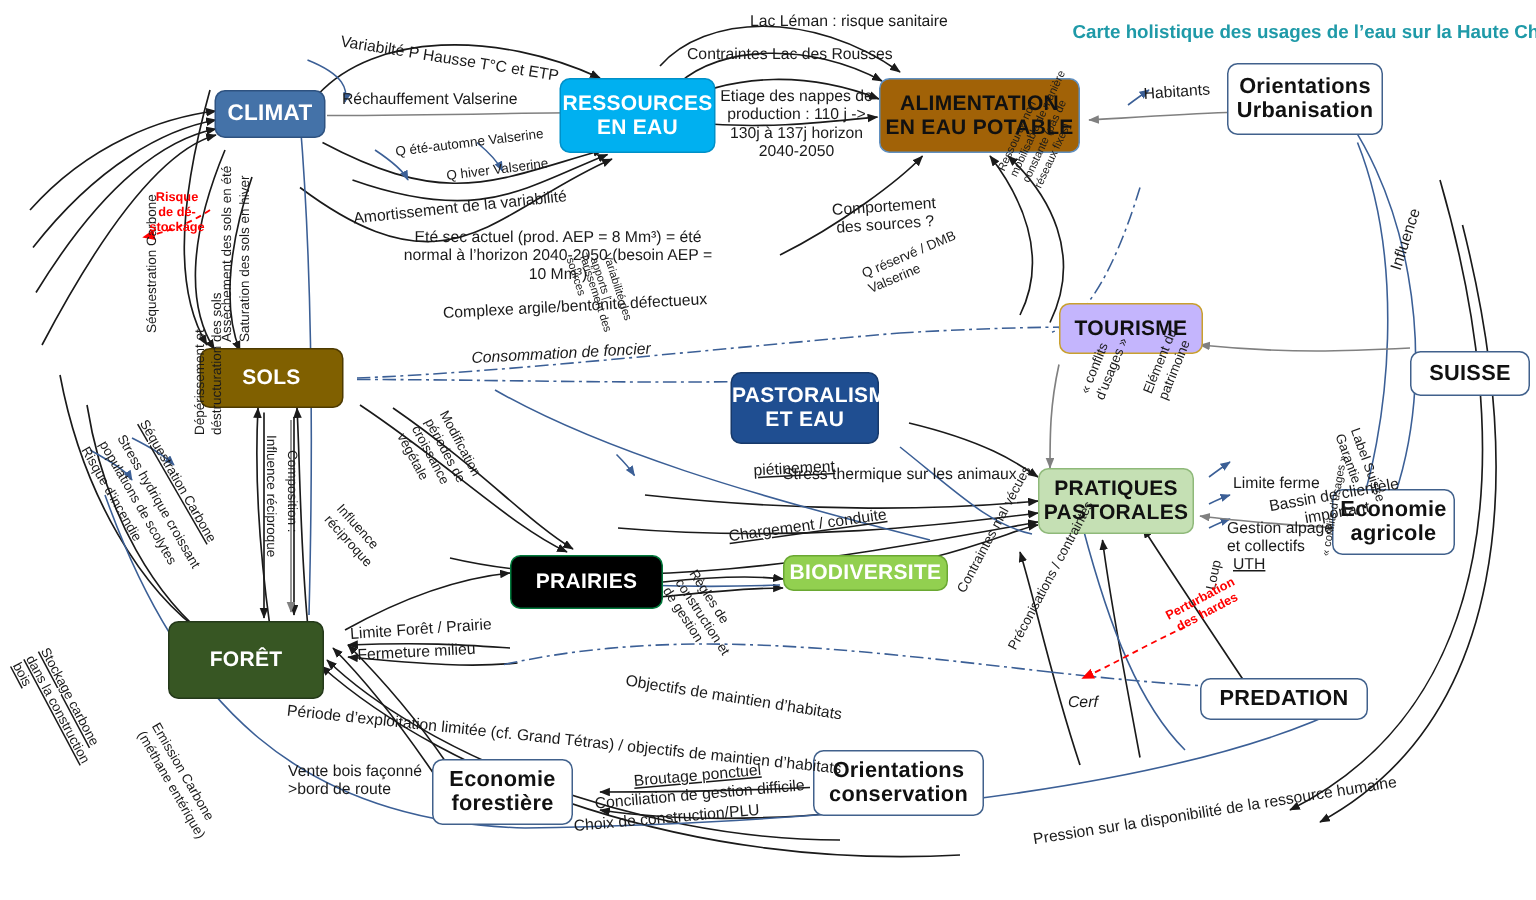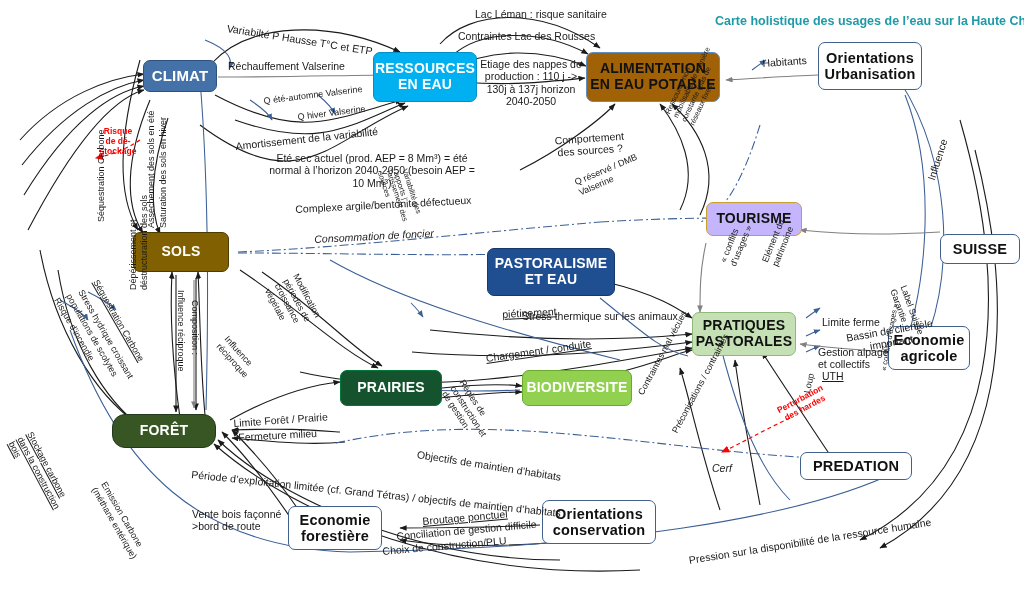--- a/index.html
+++ b/index.html
@@ -15,21 +15,21 @@
   .node span{display:block;width:100%;padding:0 3px;}
 
   
   .n-climat      {background:#4472a8;color:#fff;border:1.5px solid #2e5280;font-size:15px;}
   .n-ressources  {background:#00b0f0;color:#fff;border:1.5px solid #0090c8;font-size:14px;}
   .n-alimentation{background:#a16207;color:#111;border:1.5px solid #5f8fc0;font-size:14px;}
   .n-sols        {background:#806000;color:#fff;border:1.5px solid #4d3a00;font-size:14px;}
   .n-pastoralisme{background:#1f4e91;color:#fff;border:1.5px solid #17396a;font-size:14px;}
   .n-tourisme    {background:#c4b5fd;color:#111;border:1.5px solid #c9a02e;font-size:14px;}
   .n-pratiques   {background:#c5e0b4;color:#111;border:1.5px solid #8fb97a;font-size:14px;}
-  .n-prairies    {background:#14532d;color:#fff;border:1.5px solid #00793b;font-size:14px;}
+  .n-prairies    {background:#000000;color:#fff;border:1.5px solid #00793b;font-size:14px;}
   .n-biodiversite{background:#92d050;color:#fff;border:1.5px solid #6aa832;font-size:14px;}
   .n-foret       {background:#375623;color:#fff;border:1.5px solid #24391a;font-size:14px;}
   
   .n-plain       {background:#fff;color:#111;border:1.4px solid #41618c;font-size:14.5px;}
 
   .title{position:absolute;color:#1f9aa8;font-weight:bold;font-size:12.5px;
          white-space:nowrap;}
 
   
   .lab{position:absolute;color:#1a1a1a;font-size:10.5px;line-height:1.18;
@@ -194,21 +194,21 @@
   </div>
 
   <div class="node n-plain" style="left:818px;top:42px;width:104px;height:48px;">
     <span>Orientations<br>Urbanisation</span>
   </div>
 
   <div class="node n-sols" style="left:133px;top:232px;width:96px;height:40px;">
     <span>SOLS</span>
   </div>
 
-  <div class="node n-pastoralisme" style="left:487px;top:248px;width:128px;height:48px;">
+  <div class="node n-pastoralisme" style="left:487px;top:248px;width:99px;height:48px;">
     <span>PASTORALISME<br>ET EAU</span>
   </div>
 
   <div class="node n-tourisme" style="left:706px;top:202px;width:96px;height:34px;">
     <span>TOURISME</span>
   </div>
 
   <div class="node n-plain" style="left:940px;top:234px;width:80px;height:30px;">
     <span>SUISSE</span>
   </div>
@@ -218,25 +218,25 @@
   </div>
 
   <div class="node n-plain" style="left:888px;top:326px;width:82px;height:44px;">
     <span>Economie<br>agricole</span>
   </div>
 
   <div class="node n-prairies" style="left:340px;top:370px;width:102px;height:36px;">
     <span>PRAIRIES</span>
   </div>
 
-  <div class="node n-biodiversite" style="left:522px;top:370px;width:110px;height:36px;">
+  <div class="node n-biodiversite" style="left:522px;top:370px;width:110px;height:24px;">
     <span>BIODIVERSITE</span>
   </div>
 
-  <div class="node n-foret" style="left:112px;top:414px;width:104px;height:34px;border-radius:13px;">
+  <div class="node n-foret" style="left:112px;top:414px;width:104px;height:52px;">
     <span>FORÊT</span>
   </div>
 
   <div class="node n-plain" style="left:800px;top:452px;width:112px;height:28px;">
     <span>PREDATION</span>
   </div>
 
   <div class="node n-plain" style="left:542px;top:500px;width:114px;height:44px;">
     <span>Orientations<br>conservation</span>
   </div>
@@ -248,21 +248,21 @@
   <div class="lab" style="left:228px;top:22px;transform:rotate(9deg);transform-origin:left top;">Variabilté P  Hausse T°C et ETP</div>
 
   <div class="lab" style="left:228px;top:60px;">Réchauffement Valserine</div>
 
   <div class="lab sm" style="left:263px;top:96px;transform:rotate(-7deg);transform-origin:left top;">Q&nbsp;été-automne  Valserine</div>
 
   <div class="lab sm" style="left:297px;top:112px;transform:rotate(-7deg);transform-origin:left top;">Q&nbsp;hiver Valserine</div>
 
   <div class="lab" style="left:235px;top:140px;transform:rotate(-6deg);transform-origin:left top;">Amortissement de la variabilité</div>
 
-  <div class="lab" style="left:457px;top:8px;padding-left:18px;">Lac Léman : risque sanitaire</div>
+  <div class="lab" style="left:482px;top:8px;padding-left:18px;">Lac Léman : risque sanitaire</div>
 
   <div class="lab" style="left:458px;top:30px;">Contraintes Lac des Rousses</div>
 
   <div class="lab multi" style="left:476px;top:58px;width:110px;text-align:center;">Etiage des nappes de production : 110 j -&gt; 130j à 137j horizon 2040-2050</div>
 
   <div class="lab" style="left:762px;top:57px;transform:rotate(-4deg);transform-origin:left top;">Habitants</div>
 
   <div class="lab" style="left:925px;top:178px;transform:rotate(-72deg);transform-origin:left top;">Influence</div>
 
   <div class="lab multi" style="left:546px;top:135px;width:86px;text-align:center;transform:rotate(-4deg);transform-origin:left top;">Comportement des sources ?</div>

